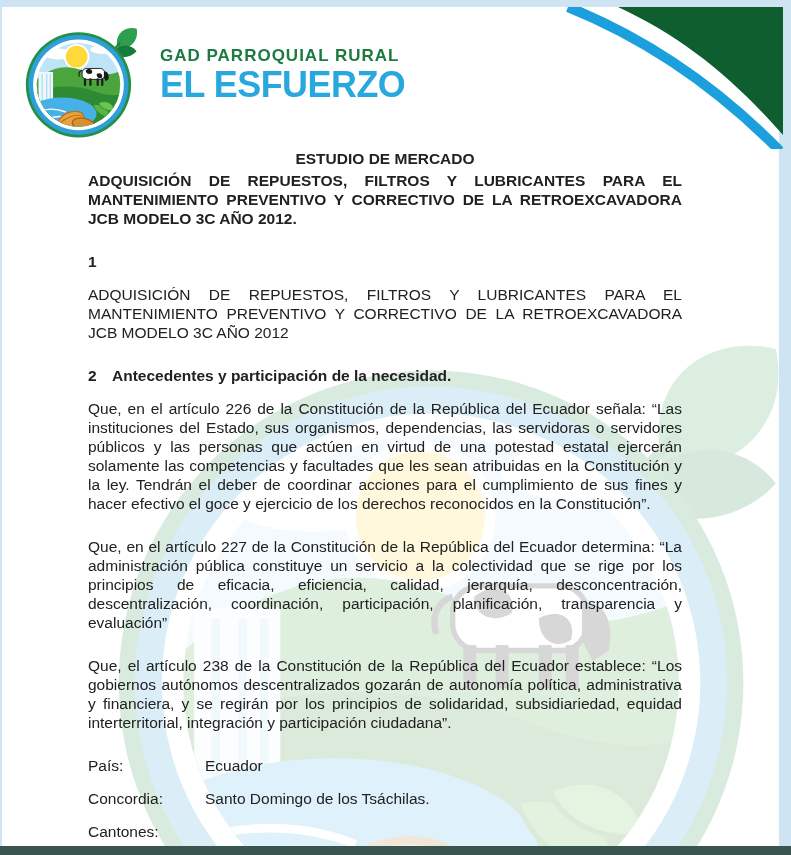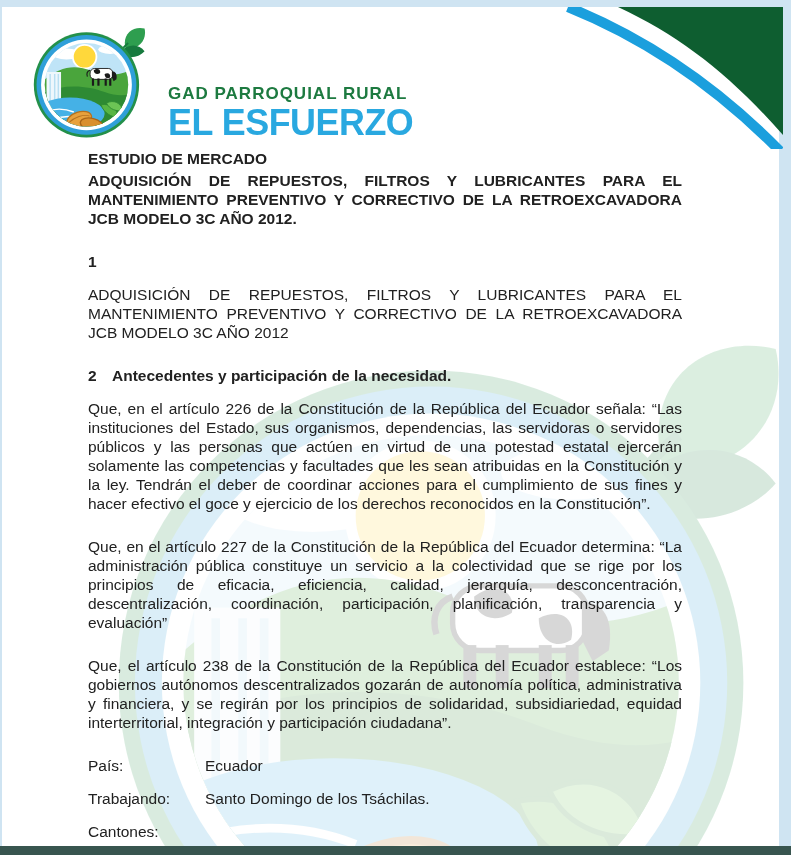--- a/index.html
+++ b/index.html
@@ -8,35 +8,35 @@
 
   
   .frame-top{position:absolute;left:0;top:0;width:791px;height:7px;background:#cfe4f2;}
   .frame-left{position:absolute;left:0;top:0;width:2px;height:855px;background:#cfe4f2;}
   .frame-right{position:absolute;right:0;top:0;width:12px;height:855px;background:#cfe4f2;}
 
   
   .corner{position:absolute;top:7px;right:8px;width:293px;height:142px;pointer-events:none;}
 
   
-  .header{position:absolute;left:32px;top:24px;display:flex;align-items:flex-end;}
+  .header{position:absolute;left:24px;top:24px;display:flex;align-items:flex-start;}
   .emblem{width:118px;height:118px;flex:0 0 auto;}
   .brand{margin-left:18px;padding-top:22px;}
   .brand-type{color:#1d7a40;font-weight:bold;font-size:17px;letter-spacing:1px;white-space:nowrap;}
   .brand-name{color:#29a8e0;font-weight:bold;font-size:37px;letter-spacing:-0.5px;line-height:1.02;transform:scaleX(0.97);transform-origin:left;white-space:nowrap;}
   .brand-slogan-wrap{margin-top:2px;margin-left:72px;width:170px;text-align:center;}
   .slogan-line{display:block;width:168px;height:8px;}
   .brand-slogan{color:#1d7a40;font-style:italic;font-weight:600;font-size:15px;font-family:"DejaVu Serif",serif;white-space:nowrap;}
 
   
   .watermark{position:absolute;left:108px;top:322px;width:700px;height:700px;opacity:0.17;pointer-events:none;}
 
   
   .content{position:absolute;left:88px;top:149px;width:594px;color:#212121;font-size:15.5px;line-height:19px;}
-  .doc-title{font-weight:bold;margin:0 0 3px 0;}
+  .doc-title{text-align:center;font-weight:bold;margin:0 0 3px 0;}
   .doc-subject{font-weight:bold;text-align:justify;margin:0 0 24px 0;}
   .sec-head{font-weight:bold;margin:0 0 14px 0;display:flex;}
   .sec-num{width:24px;flex:0 0 auto;}
   .para{text-align:justify;margin:0 0 14px 0;}
   .para.gap{margin-bottom:24px;}
   .loc{margin-top:18px;}
   .loc-row{display:flex;margin-bottom:14px;align-items:center;}
   .loc-label{width:117px;flex:0 0 auto;}
 
   
@@ -146,21 +146,21 @@
     <p class="para gap">Que, en el artículo 226 de la Constitución de la República del Ecuador señala: “Las instituciones del Estado, sus organismos, dependencias, las servidoras o servidores públicos y las personas que actúen en virtud de una potestad estatal ejercerán solamente las competencias y facultades que les sean atribuidas en la Constitución y la ley. Tendrán el deber de coordinar acciones para el cumplimiento de sus fines y hacer efectivo el goce y ejercicio de los derechos reconocidos en la Constitución”.</p>
     <p class="para gap">Que, en el artículo 227 de la Constitución de la República del Ecuador determina: “La administración pública constituye un servicio a la colectividad que se rige por los principios de eficacia, eficiencia, calidad, jerarquía, desconcentración, descentralización, coordinación, participación, planificación, transparencia y evaluación”</p>
     <p class="para gap">Que, el artículo 238 de la Constitución de la República del Ecuador establece: “Los gobiernos autónomos descentralizados gozarán de autonomía política, administrativa y financiera, y se regirán por los principios de solidaridad, subsidiariedad, equidad interterritorial, integración y participación ciudadana”.</p>
 
     <div class="loc">
       <div class="loc-row">
         <span class="loc-label">País:</span>
         <span>Ecuador</span>
       </div>
       <div class="loc-row">
-        <span class="loc-label">Trabajando:</span>
+        <span class="loc-label">Concordia:</span>
         <span>Santo Domingo de los Tsáchilas.</span>
       </div>
       <div class="loc-row">
         <span class="loc-label">Cantones:</span>
       </div>
 
     </div>
   </div>
 
   <div class="footer-bar"></div>

